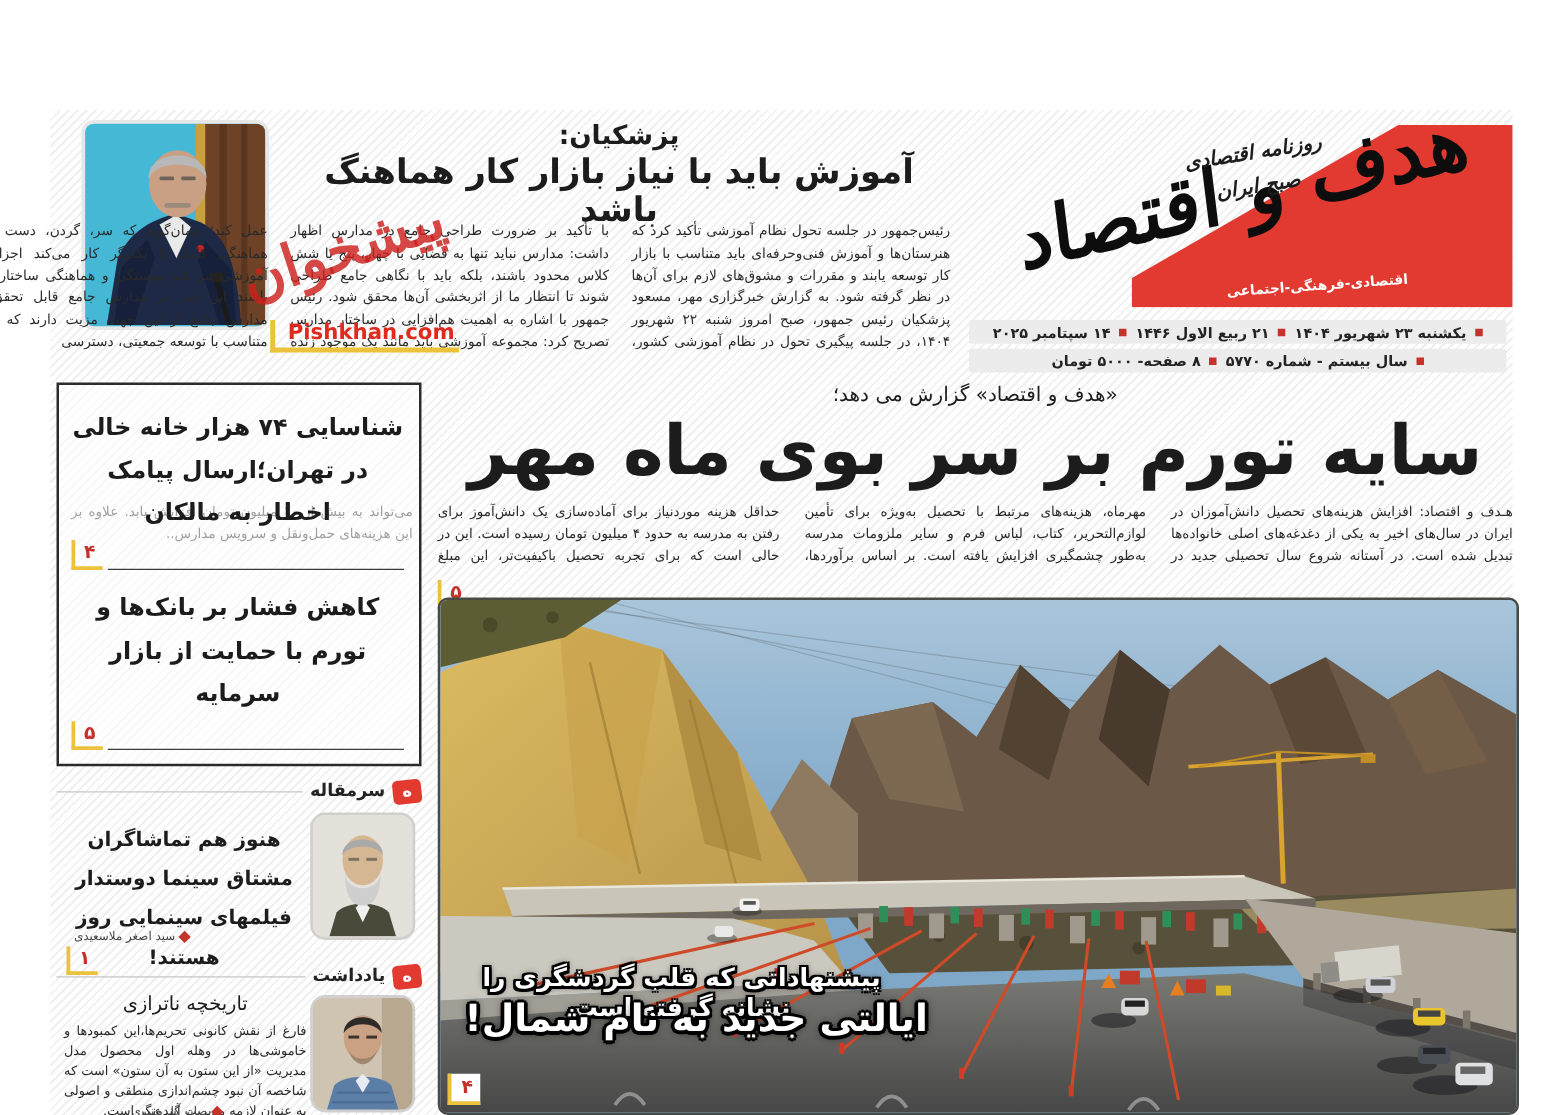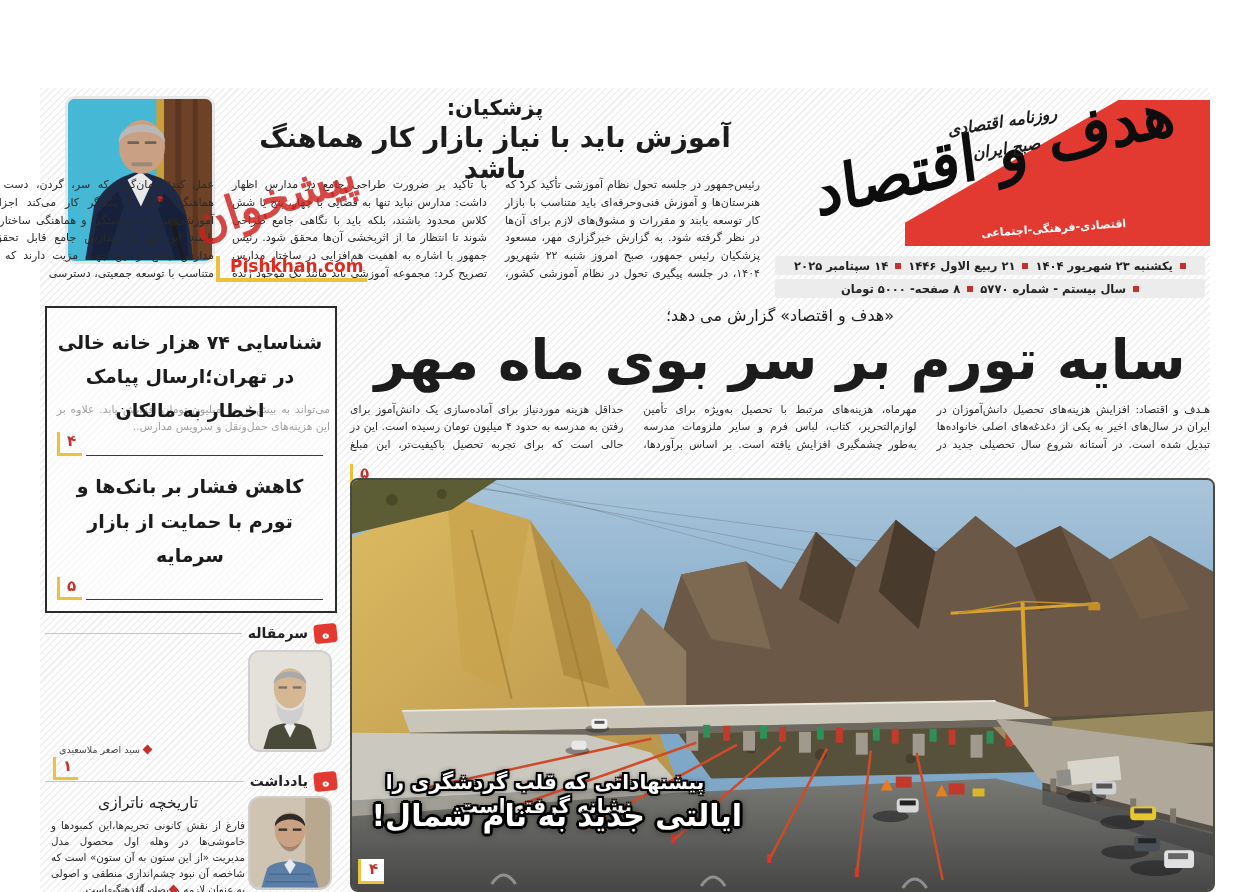--- a/index.html
+++ b/index.html
@@ -244,20 +244,21 @@
         <rect width="84" height="102" fill="#e3e1da"></rect>
         <path d="M14,102 L20,82 C28,72 56,72 64,82 L70,102 Z" fill="#4a4a3a"></path>
         <path d="M36,78 L42,72 L48,78 L42,90 Z" fill="#f0f0f0"></path>
         <ellipse cx="42" cy="38" rx="17" ry="21" fill="#d6b794"></ellipse>
         <path d="M25,34 C24,16 60,16 59,34 C54,24 30,24 25,34 Z" fill="#a9a9a9"></path>
         <path d="M27,48 C27,66 57,66 57,48 C57,70 50,76 42,76 C34,76 27,70 27,48 Z" fill="#cfcfcf"></path>
         <rect x="30" y="36" width="9" height="2.5" fill="#7d7268"></rect>
         <rect x="45" y="36" width="9" height="2.5" fill="#7d7268"></rect>
       </svg>
     </div>
+    <div class="ed-headline">هنوز هم تماشاگران مشتاق سینما دوستدار فیلمهای سینمایی روز هستند!</div>
     <div class="ed-author">
       <span class="author-mark"></span>
       <span>سید اصغر ملاسعیدی</span>
     </div>
     <div class="ed-pm pagemark">
       <span class="pm-num">۱</span>
     </div>
   </div>
 
   <div class="section note">

